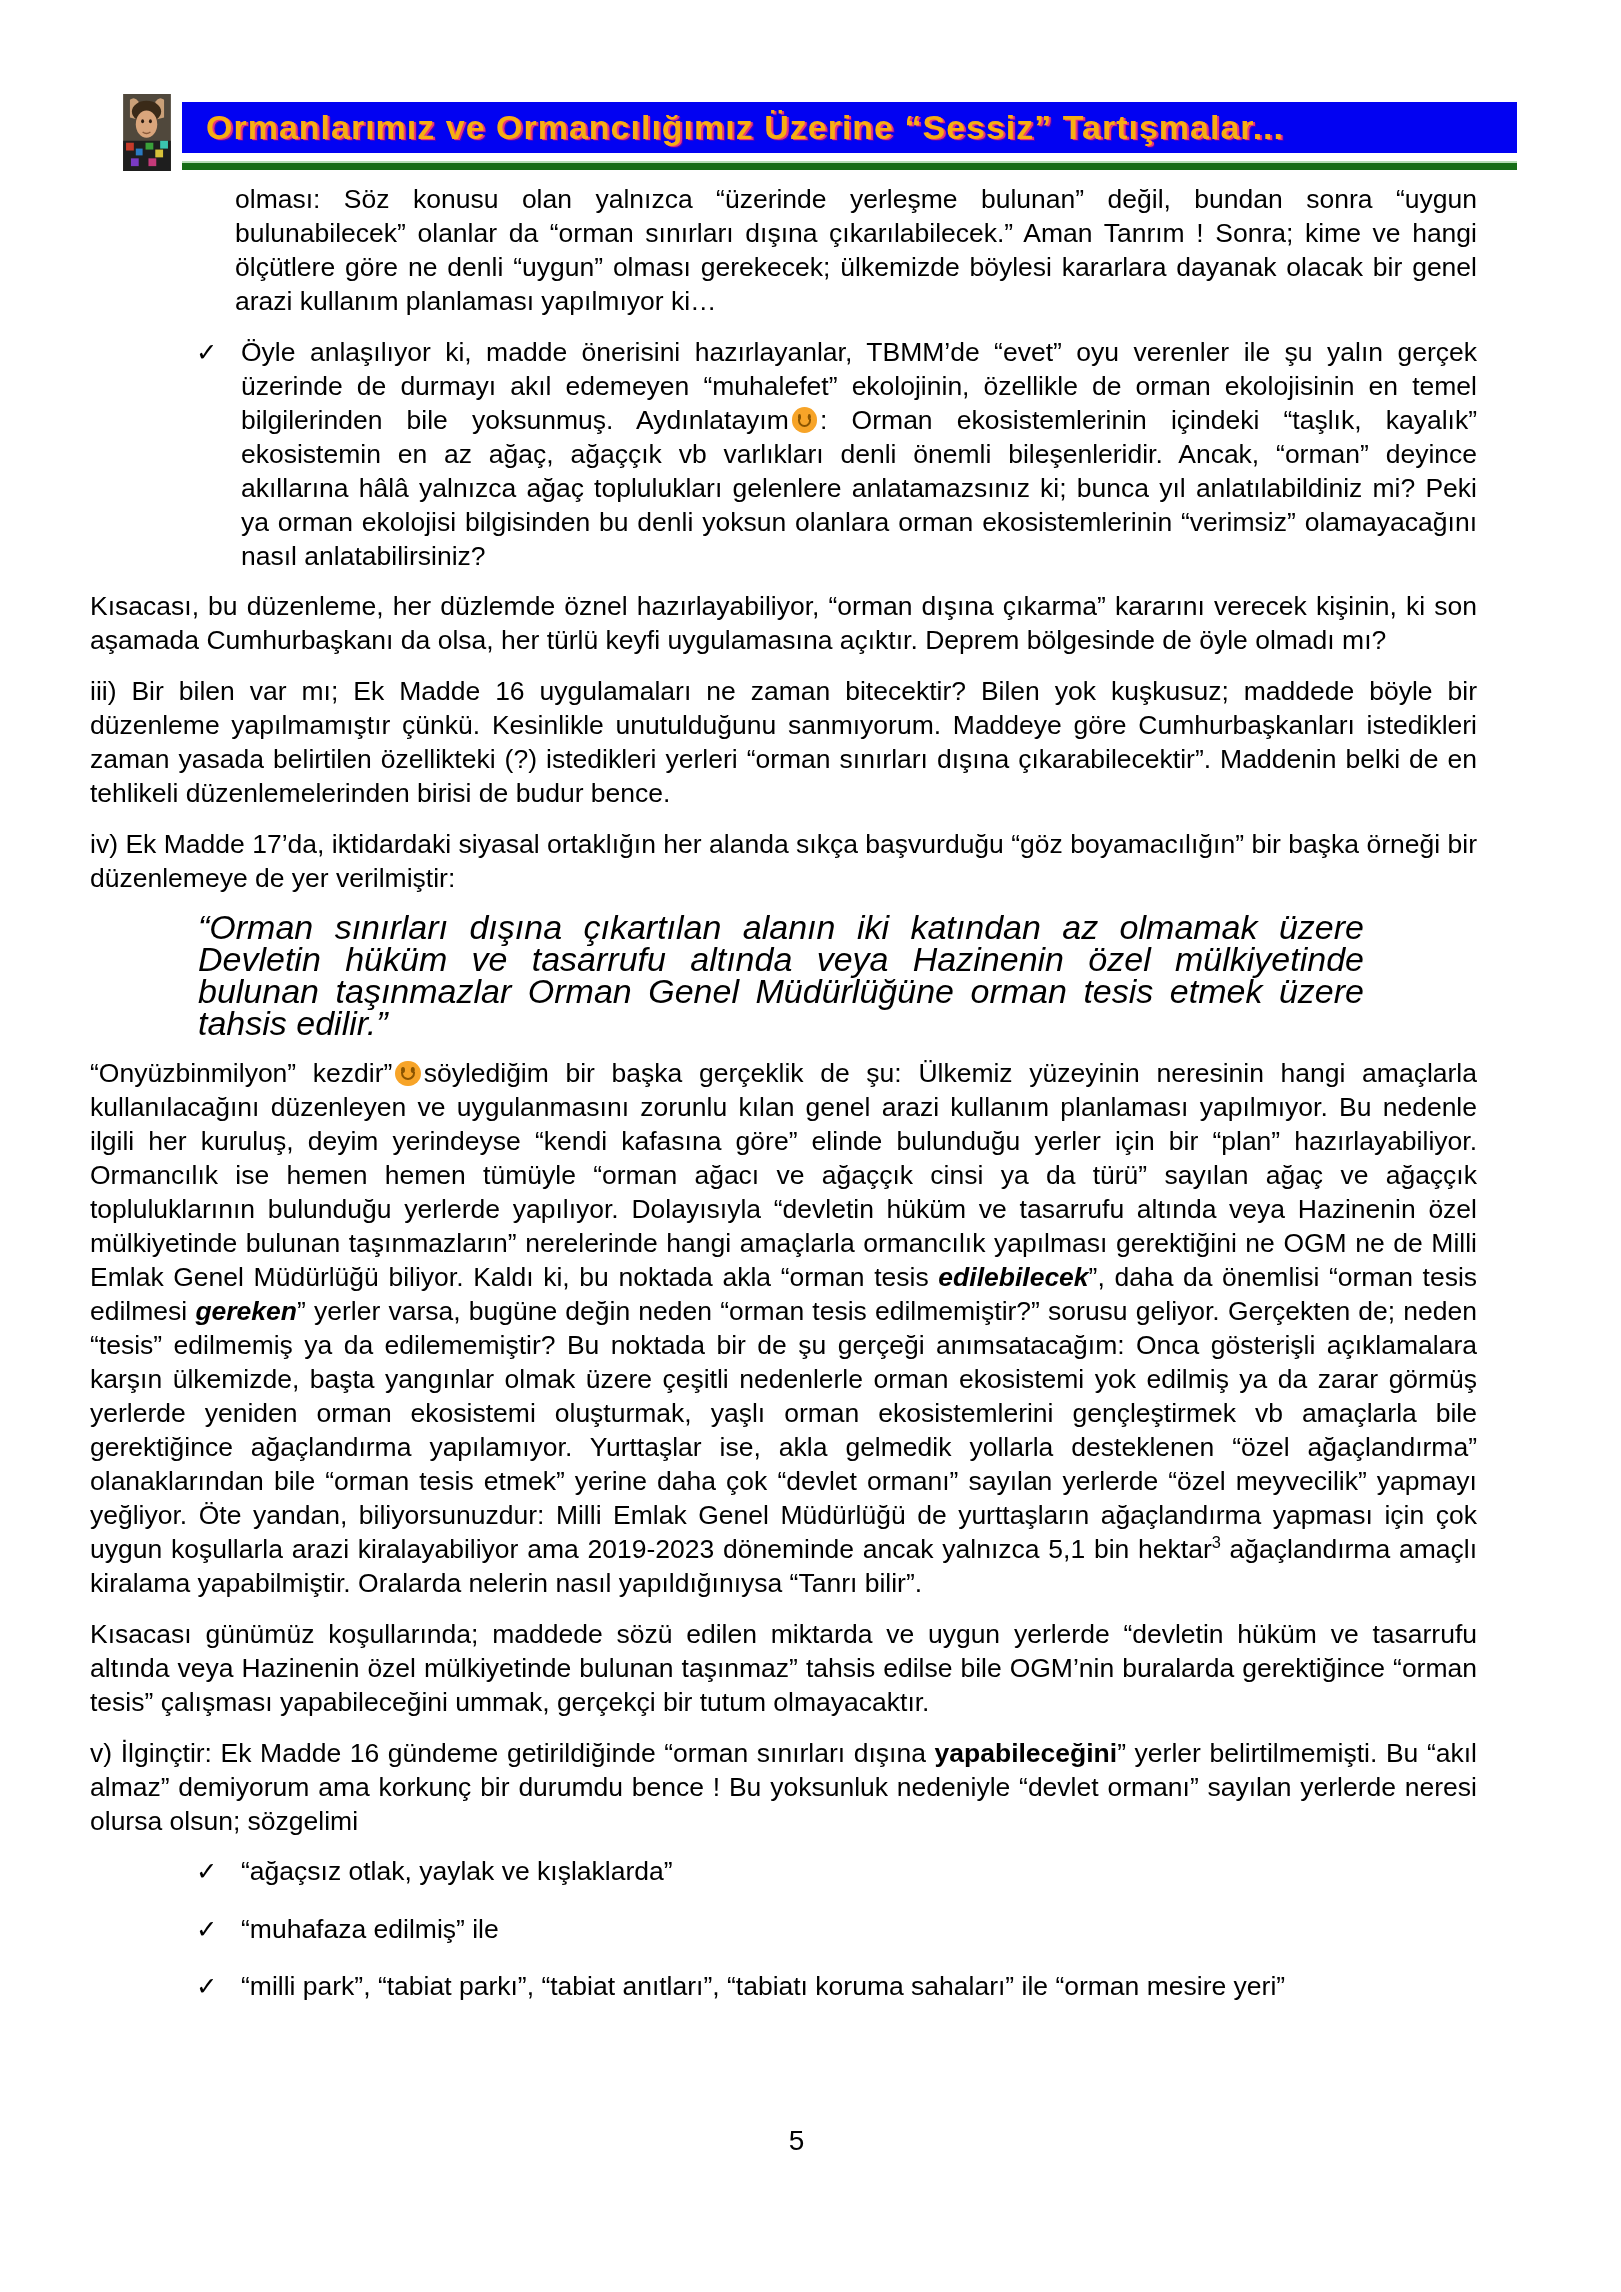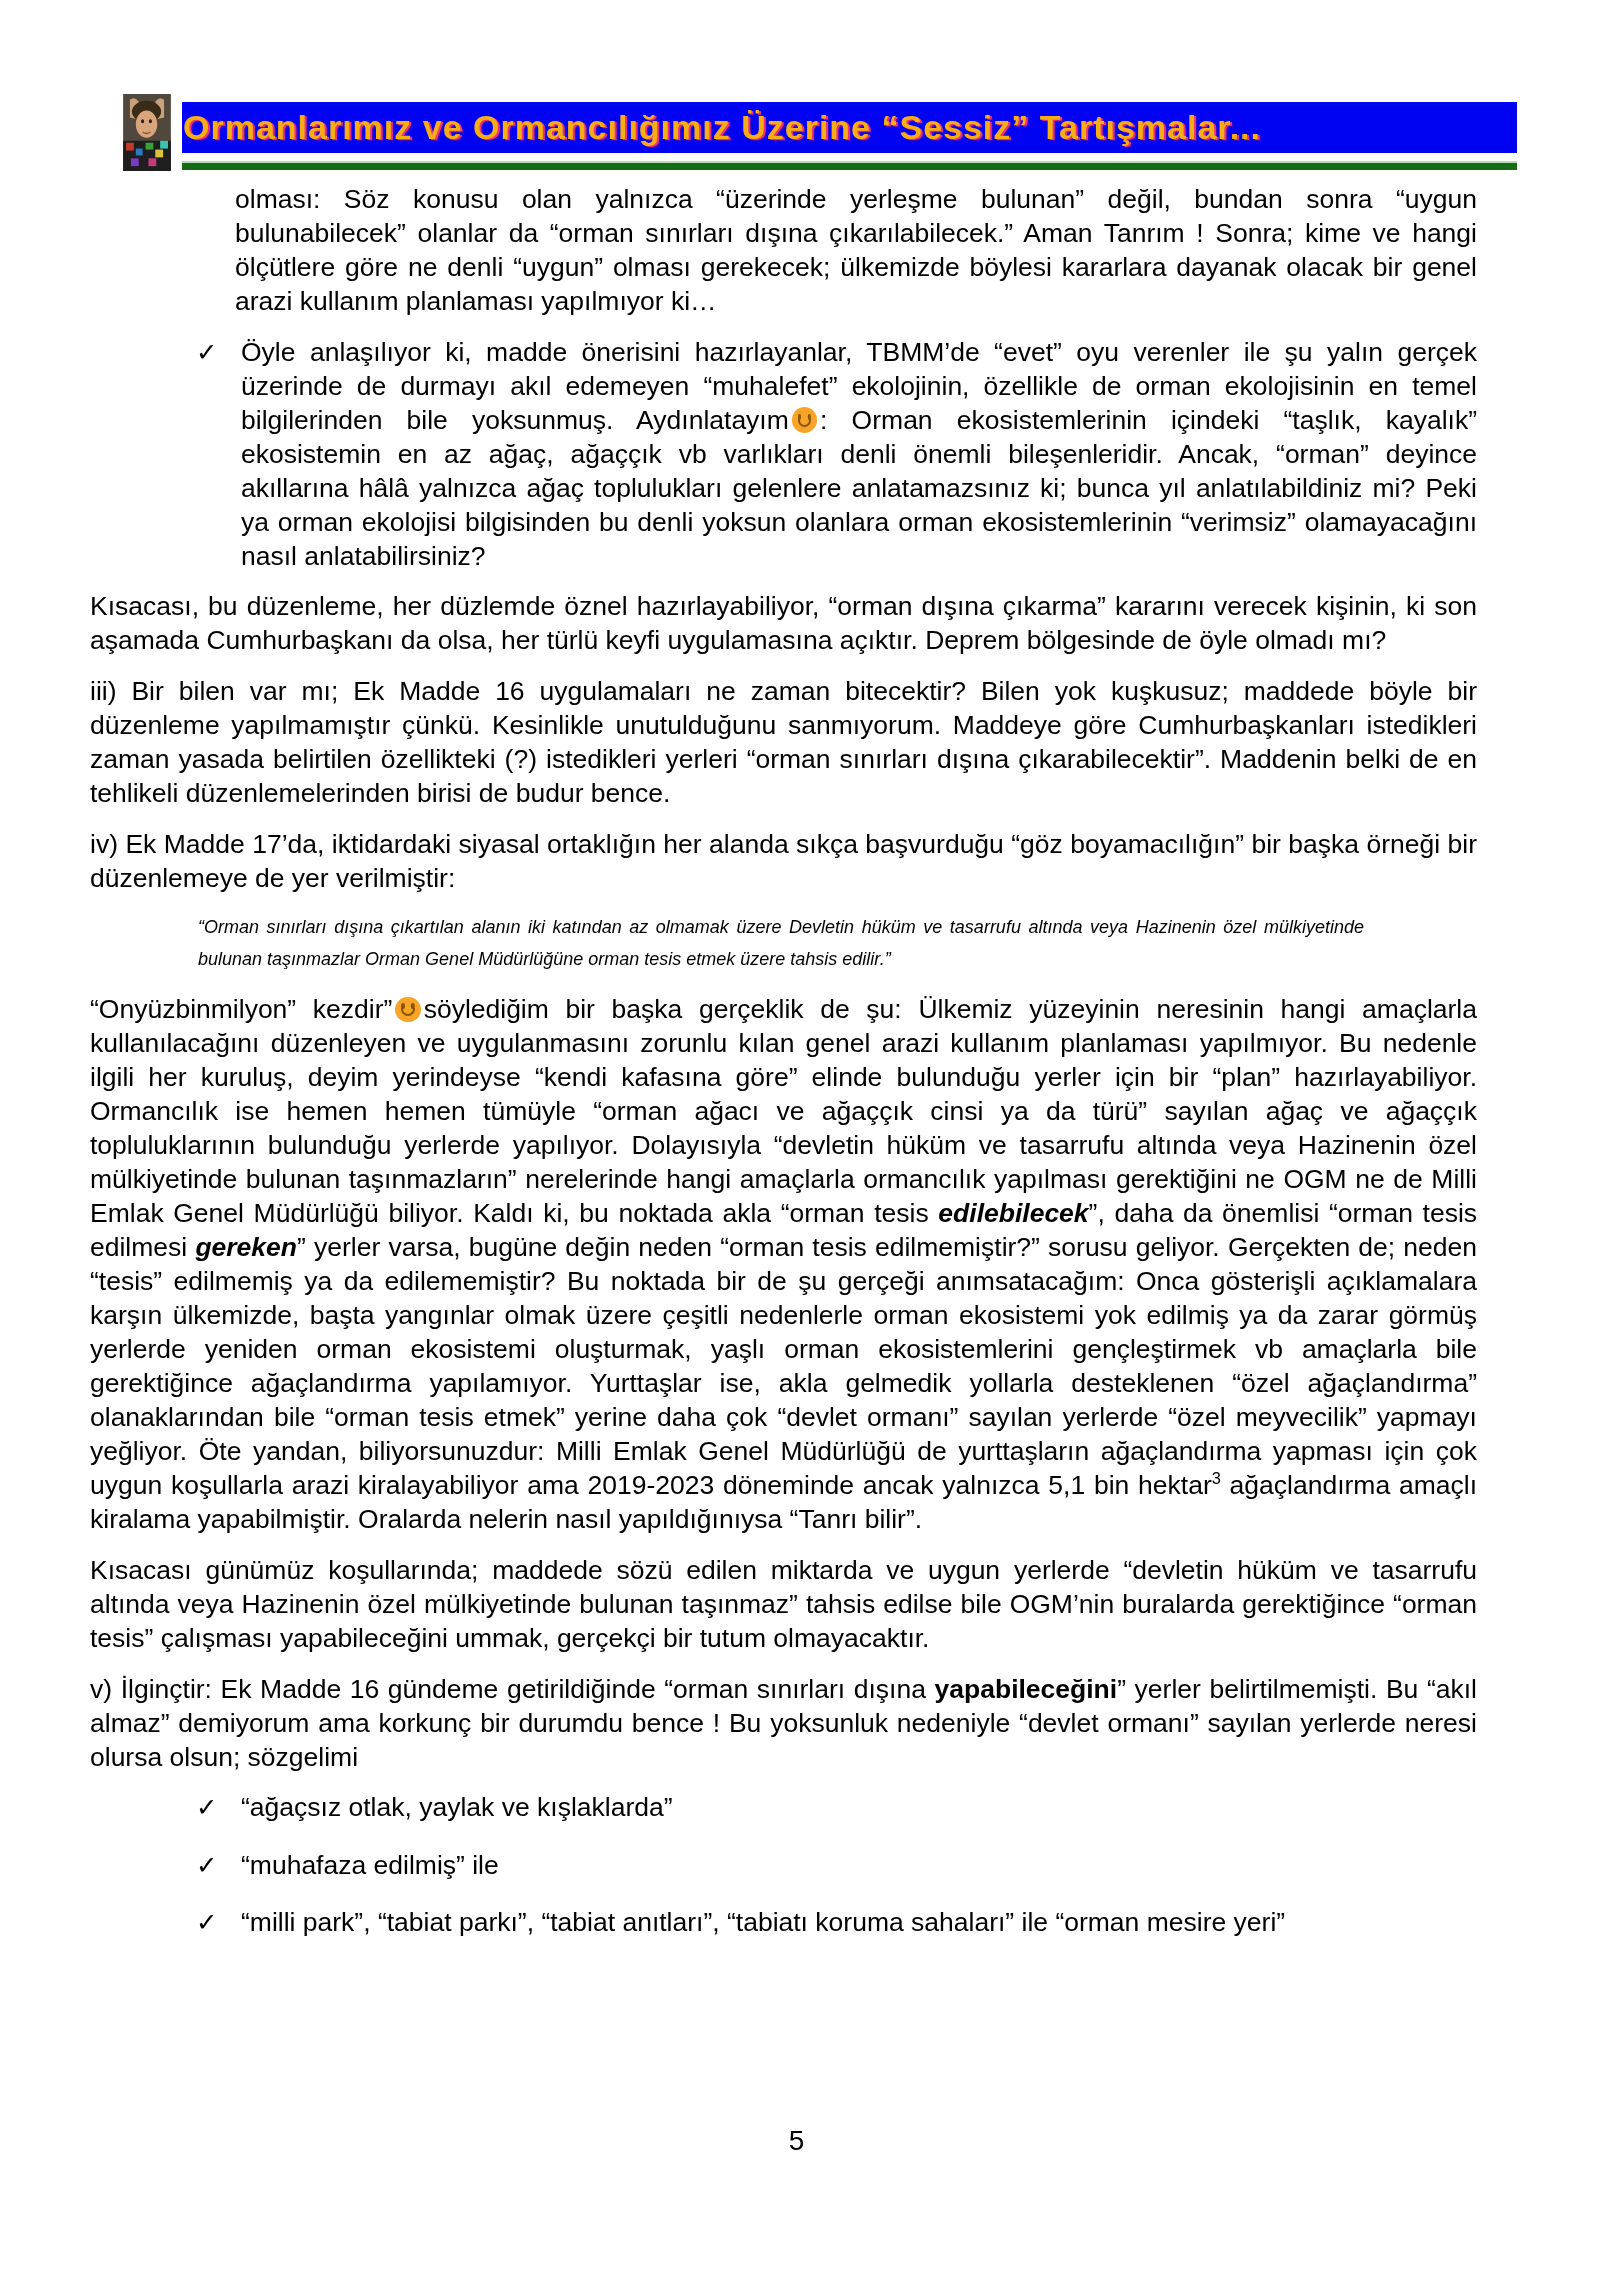--- a/index.html
+++ b/index.html
@@ -5,41 +5,41 @@
   html,body{margin:0;padding:0;background:#ffffff;}
   .page{
     position:relative;width:1621px;height:2293px;background:#ffffff;overflow:hidden;
     font-family:"Liberation Sans","DejaVu Sans",sans-serif;color:#000;
   }
   
   .avatar{position:absolute;left:123px;top:94px;width:48px;height:77px;display:block;}
   .banner{
     position:absolute;left:182px;top:102px;width:1335px;height:51px;
     background:var(--banner-bg,#0202f2);display:flex;align-items:center;
-    padding-left:1px;box-sizing:border-box;
+    padding-left:24px;box-sizing:border-box;
   }
   .banner-title{
     font-size:34px;font-weight:bold;letter-spacing:1px;white-space:nowrap;
     color:var(--title-color,#f6ae13);
     text-shadow:2px 1px 0 var(--title-shadow,#e8347f), 2.9px 2px 0 rgba(200,0,100,0.35);
   }
   .green-rule{
     position:absolute;left:182px;top:161px;width:1335px;height:8.8px;
     background:linear-gradient(180deg,#b5dcb5 0 2px,var(--rule-color,#156c15) 2px 100%);
   }
   
   .doc{
     position:absolute;left:90px;top:182px;width:1387px;
     font-size:26.5px;line-height:34px;text-align:justify;
   }
   .block{margin-bottom:16.7px;}
   .indent-inner{margin-left:145px;}
   .quote{
     margin-left:108px;margin-right:113px;font-style:italic;
-    font-size:18px;line-height:32px;margin-bottom:16.7px;
+    font-size:34px;line-height:32px;margin-bottom:16.7px;
   }
   .bullet-row{display:flex;margin-left:106px;margin-bottom:16.7px;}
   .bullet-row.list{margin-bottom:23.5px;margin-top:5.9px;}
   .check{flex:0 0 45px;font-size:25.5px;line-height:34px;}
   .bullet-text{flex:1 1 auto;}
   
   .i{}
   .b{font-weight:bold;}
   .bi{font-weight:bold;font-style:italic;}
   .sup{vertical-align:super;font-size:0.62em;line-height:0;}

